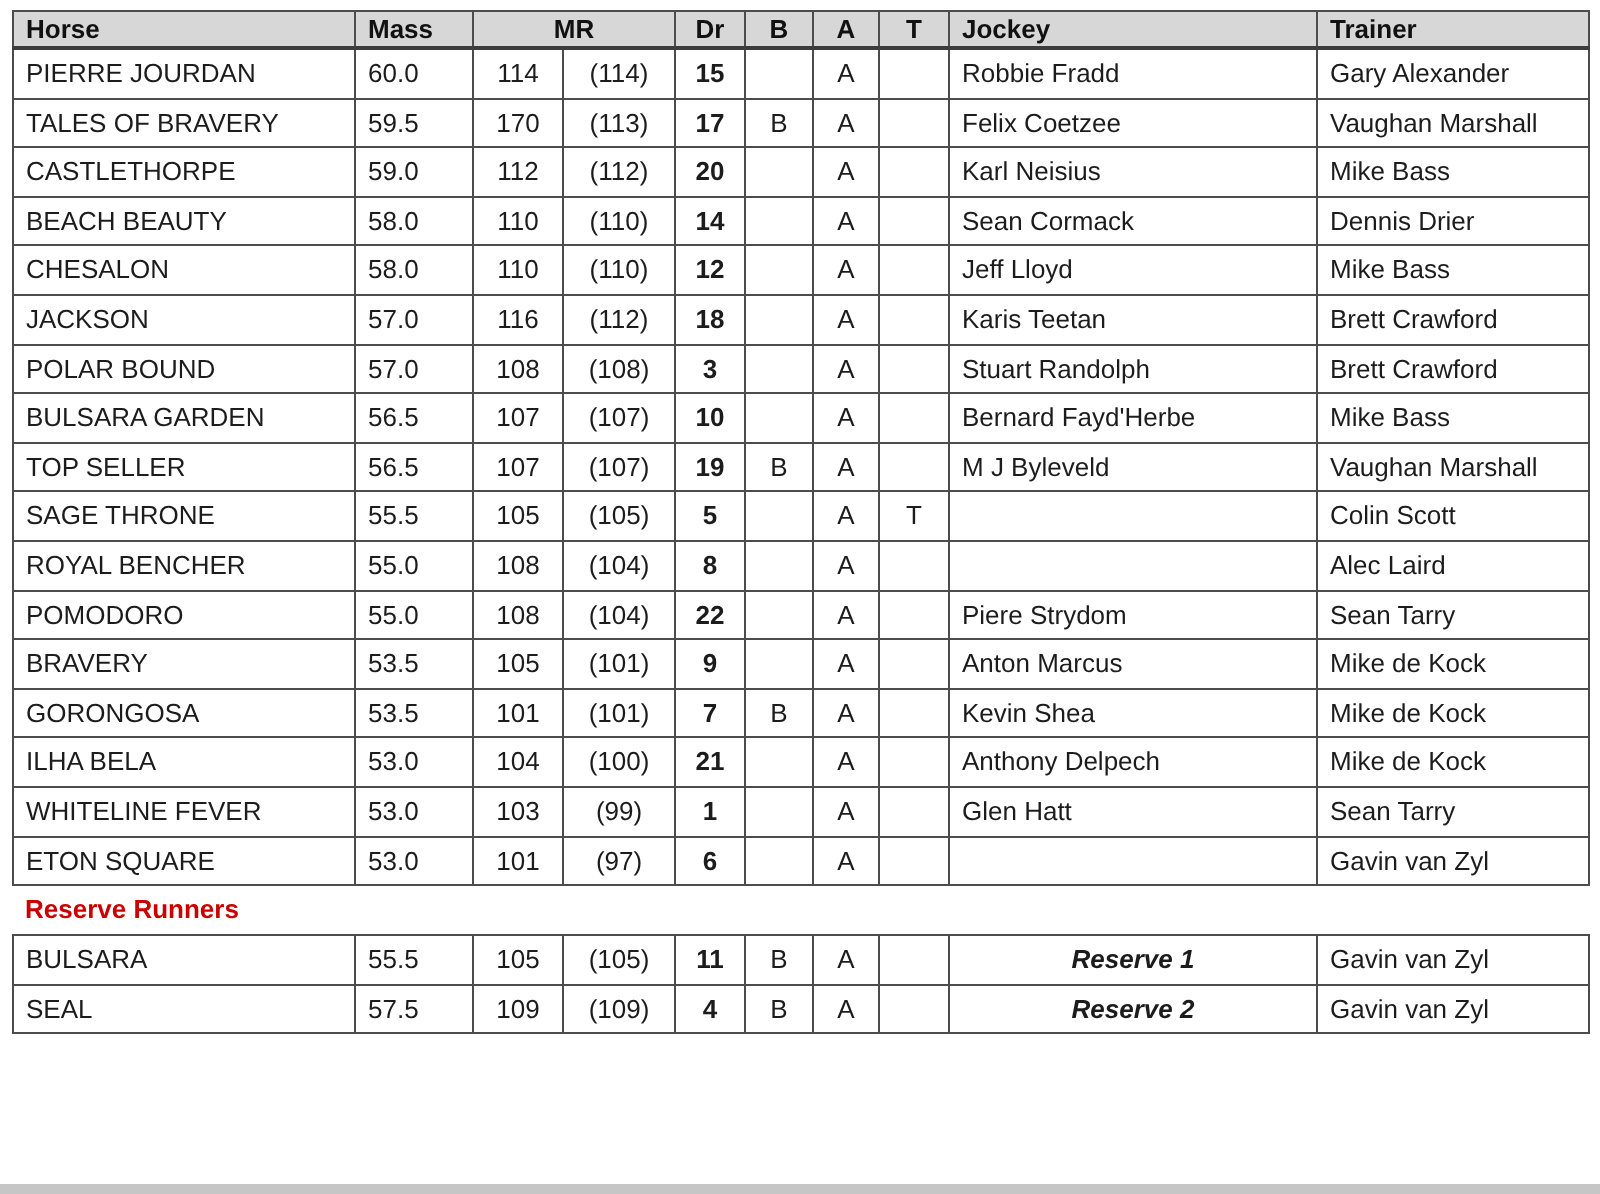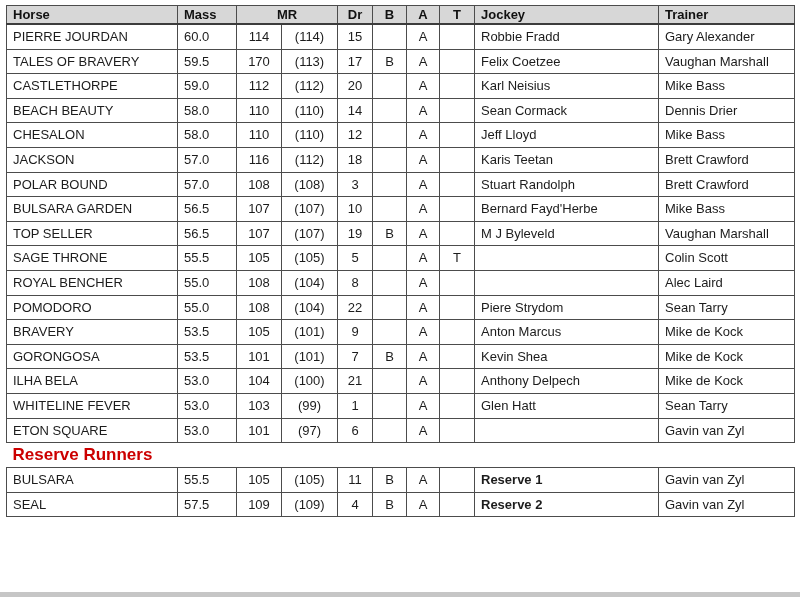--- a/index.html
+++ b/index.html
@@ -41,31 +41,31 @@
   }
   thead th{
     background:#d7d7d7;
     font-weight:bold;
     height:17px;
     line-height:17px;
     border-bottom:2px solid #3c3c3c;
     color:#111;
   }
   th.c,td.c{text-align:center;padding:0 2px;}
-  td.bold{font-weight:normal;}
-  td.reserve-name{font-weight:bold;}
+  td.bold{font-weight:bold;}
+  td.reserve-name{font-weight:bold;font-style:italic;text-align:center;}
 
   tr.label-row td{
     border:0;
     background:#ffffff;
     height:24px;
     line-height:24px;
     padding:0 6px;
     font-weight:bold;
-    font-size:17px;
+    font-size:13px;
   }
   .bottom-bar{
     position:absolute;left:0;right:0;bottom:0;height:5px;
     background:#c6c6c6;
   }
 </style>
 </head>
 <body>
 
 <div class="page">

